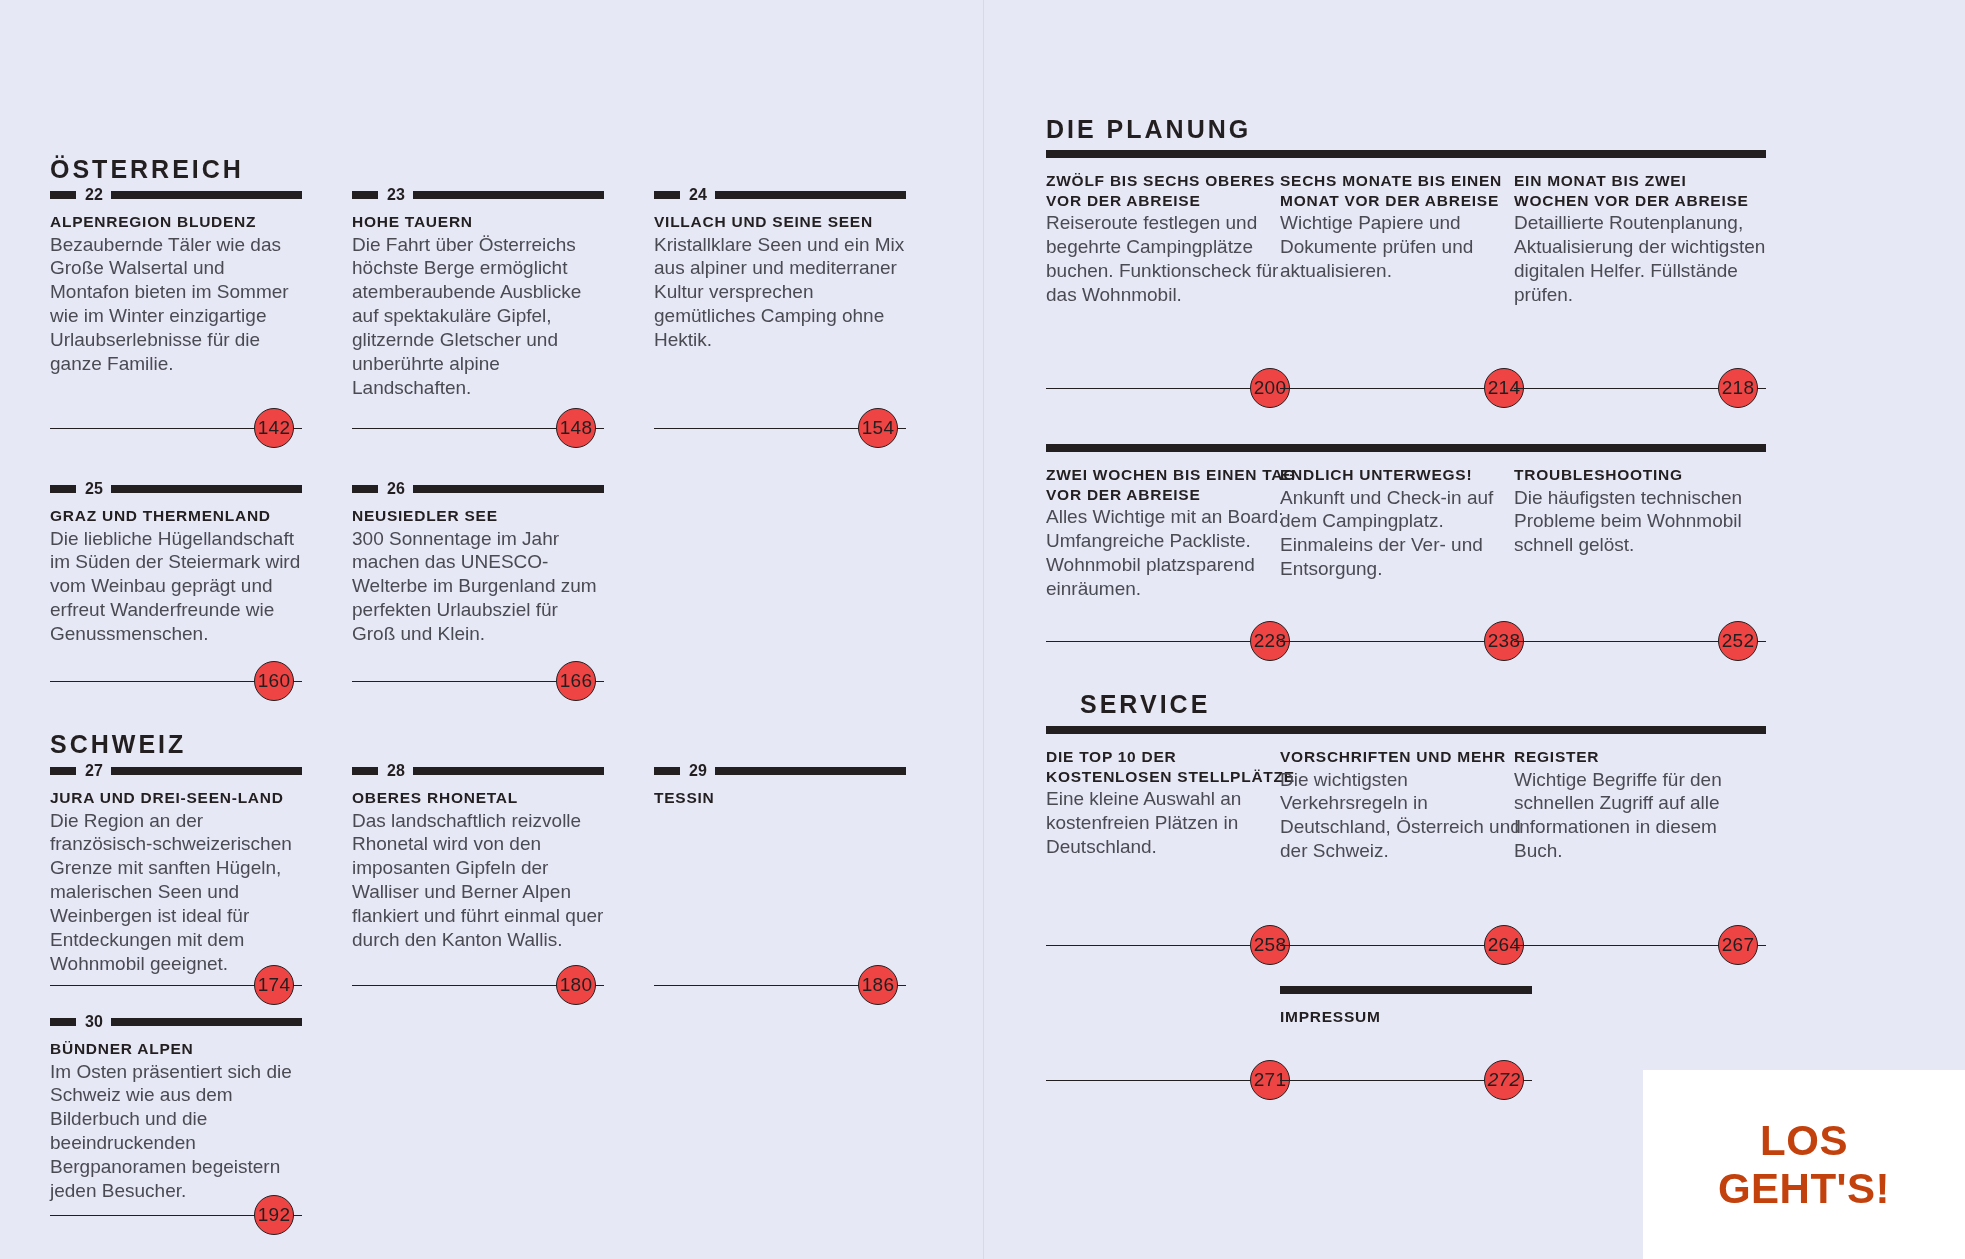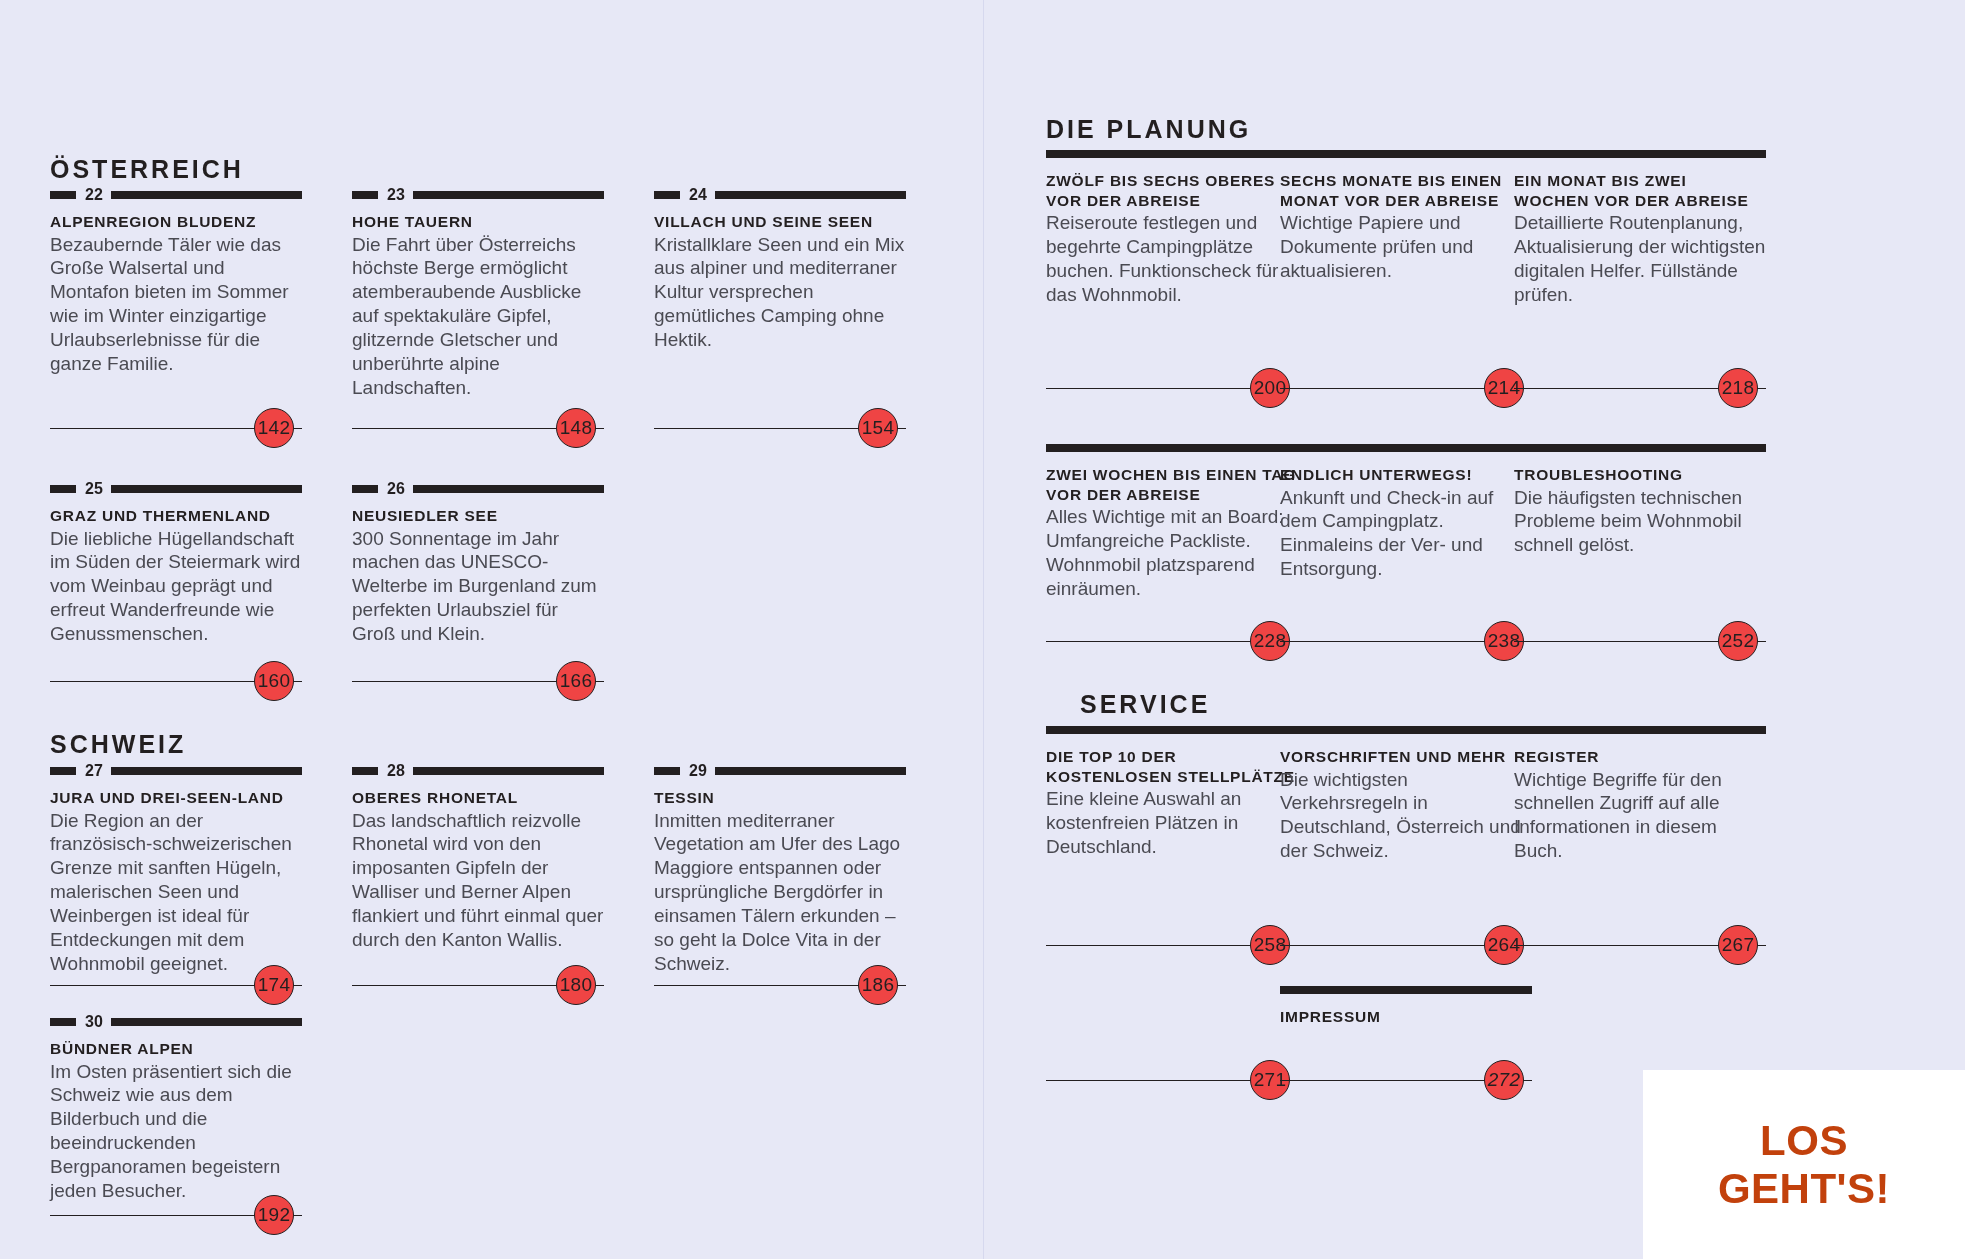--- a/index.html
+++ b/index.html
@@ -254,21 +254,20 @@
       <div class="circle">180</div>
     </div>
 
     <div class="entry" style="left:654px; top:726px;">
       <div class="bar-row">
         <div class="bar-stub"></div>
         <div class="bar-num">29</div>
         <div class="bar-long"></div>
       </div>
       <div class="entry-title">TESSIN</div>
-      <div class="entry-desc">Inmitten mediterraner Vegetation am Ufer des Lago Maggiore entspannen oder ursprüngliche Bergdörfer in einsamen Tälern erkunden – so geht la Dolce Vita in der Schweiz.</div>
     </div>
     <div class="pagerule" style="left:654px; top:925px;">
       <div class="rule"></div>
       <div class="circle">186</div>
     </div>
 
     <div class="entry" style="left:50px; top:977px;">
       <div class="bar-row">
         <div class="bar-stub"></div>
         <div class="bar-num">30</div>

